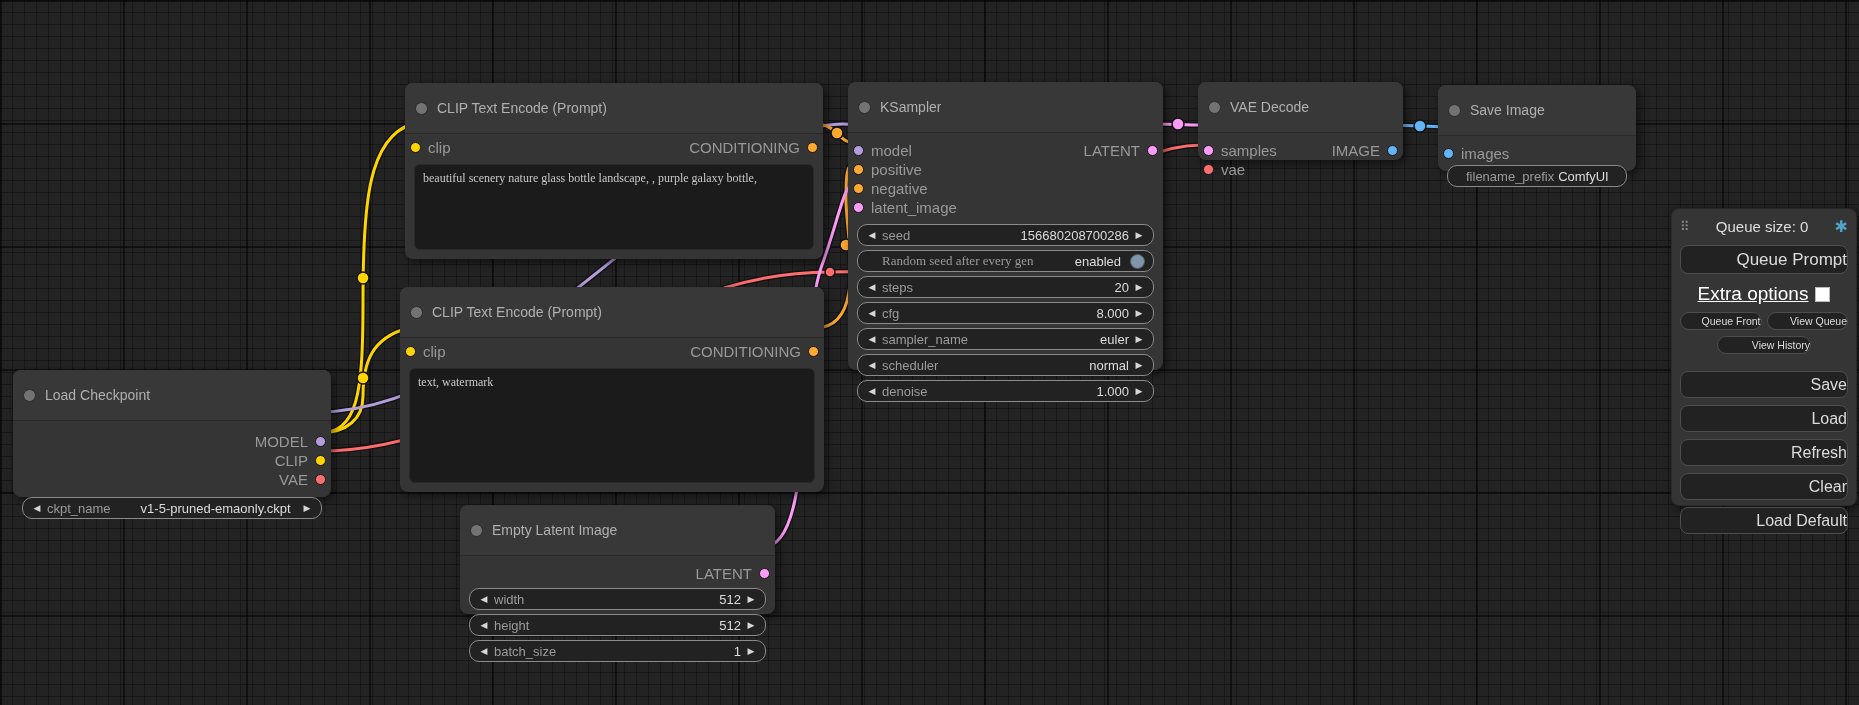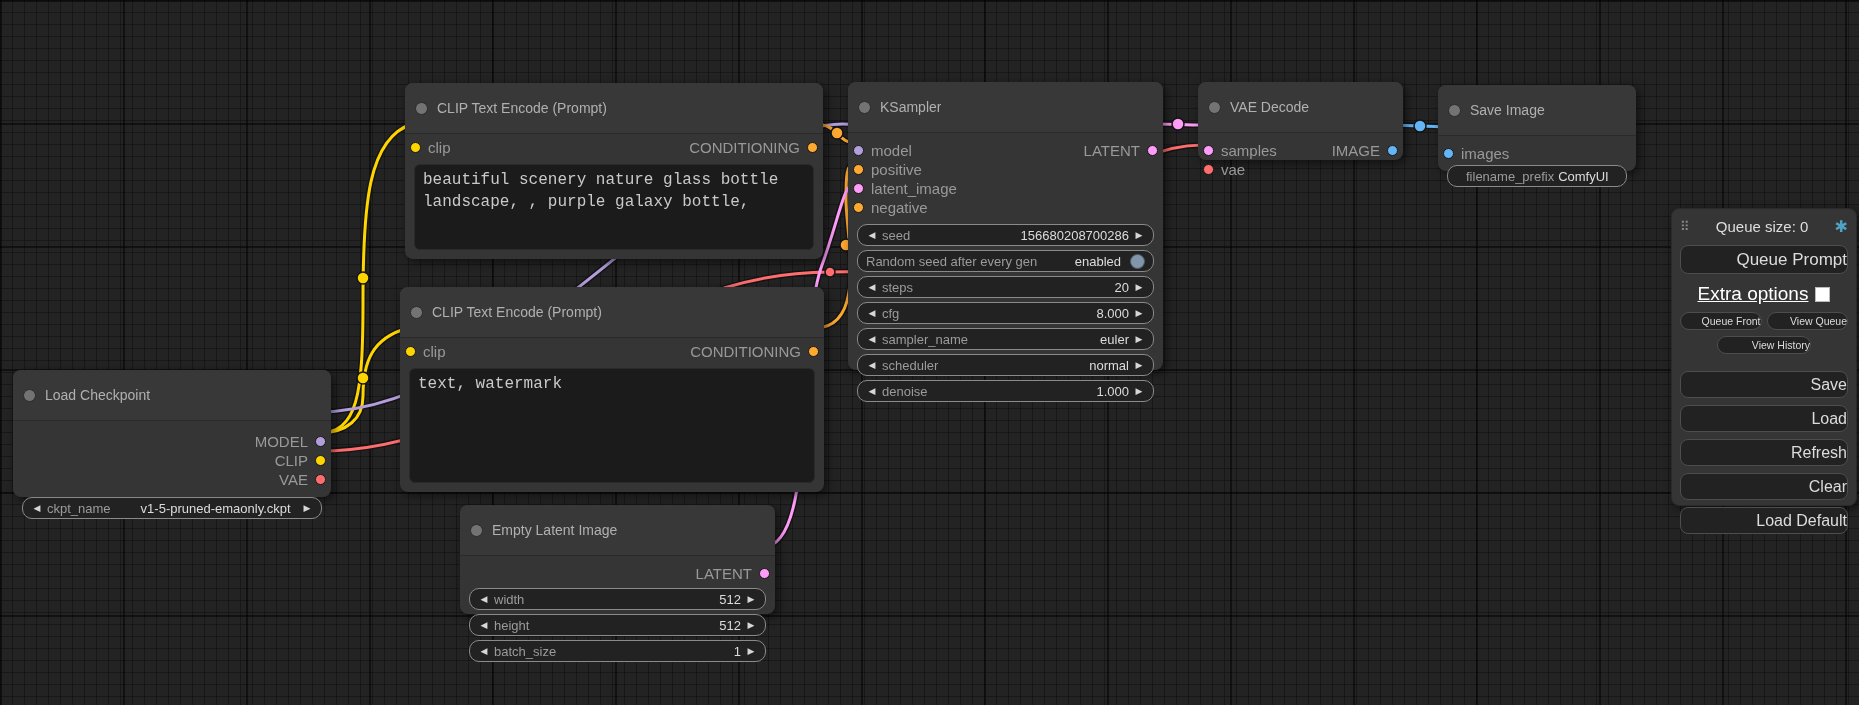--- a/index.html
+++ b/index.html
@@ -24,21 +24,21 @@
   .title-dot{width:11px;height:11px;border-radius:50%;background:#737373;
     border:1px solid #2c2c2c;margin-right:9px;flex:none;}
   .node-title{color:#b0b0b0;font-size:14px;white-space:nowrap;overflow:hidden;}
   .node-body{padding:4px 0 8px 0;display:flex;flex-direction:column;}
   .row{display:flex;align-items:center;height:19px;padding:0 5px;}
   .dot{width:9px;height:9px;border-radius:50%;border:1px solid #191919;flex:none;}
   .slot-label{color:#999;font-size:15px;margin:12px 7px;white-space:nowrap;}
   .grow{flex:1;}
   .prompt-box{margin:6px 9px 0 9px;flex:1;background:#1b1b1b;border:1px solid #2a2a2a;
     border-radius:6px;padding:5px 8px;color:#c9c9c9;
-    font-family:Liberation Mono, monospace;font-size:16px;line-height:1.35;
+    font-family:Liberation Serif, serif;font-size:12px;line-height:1.35;
     overflow:hidden;text-align:left;}
   .pill{height:20px;margin:2px 9px;background:#222;border:1px solid #8a8a8a;
     border-radius:10px;display:flex;align-items:center;padding:0 8px;flex:none;}
   .pill .arrow{color:#d7d7d7;font-size:9px;flex:none;width:12px;text-align:center;cursor:pointer;}
   .wlabel{color:#9b9b9b;font-size:13px;margin:0 4px;white-space:nowrap;}
   .wvalue{color:#dcdcdc;font-size:13px;margin-left:auto;margin-right:4px;white-space:nowrap;}
   .toggle-dot{width:13px;height:13px;border-radius:50%;background:#8196ab;
     border:1px solid #4d5a66;flex:none;margin-left:5px;}
 
   .queue-panel{position:absolute;z-index:3;left:1671px;top:208px;width:184px;height:296px;
@@ -180,36 +180,36 @@
         <span class="slot-label">model</span>
         <span class="grow"></span>
         <span class="slot-label">LATENT</span>
         <span class="dot" style="background:#ff9cf9"></span>
       </div>
       <div class="row">
         <span class="dot" style="background:#ffa931"></span>
         <span class="slot-label">positive</span>
       </div>
       <div class="row">
+        <span class="dot" style="background:#ffa931"></span>
+        <span class="slot-label">negative</span>
+      </div>
+      <div class="row">
         <span class="dot" style="background:#ff9cf9"></span>
         <span class="slot-label">latent_image</span>
       </div>
-      <div class="row">
-        <span class="dot" style="background:#ffa931"></span>
-        <span class="slot-label">negative</span>
-      </div>
 
       <div class="pill" style="margin-top:7px;">
         <span class="arrow">◀</span>
         <span class="wlabel">seed</span>
         <span class="wvalue">156680208700286</span>
         <span class="arrow">▶</span>
       </div>
       <div class="pill">
-        <span class="wlabel" style="margin-left:0;">Random seed after every gen</span>
+        <span class="wlabel" style="margin-left:16px;font-family:Liberation Serif, serif;">Random seed after every gen</span>
         <span class="wvalue">enabled</span>
         <span class="toggle-dot"></span>
       </div>
       <div class="pill">
         <span class="arrow">◀</span>
         <span class="wlabel">steps</span>
         <span class="wvalue">20</span>
         <span class="arrow">▶</span>
       </div>
       <div class="pill">

